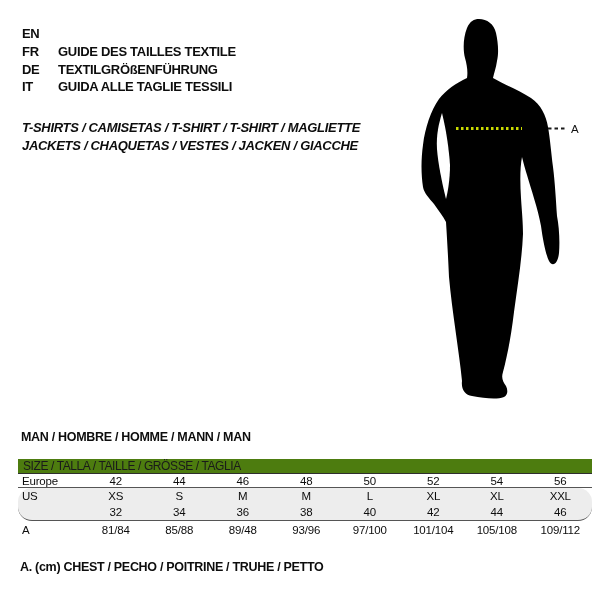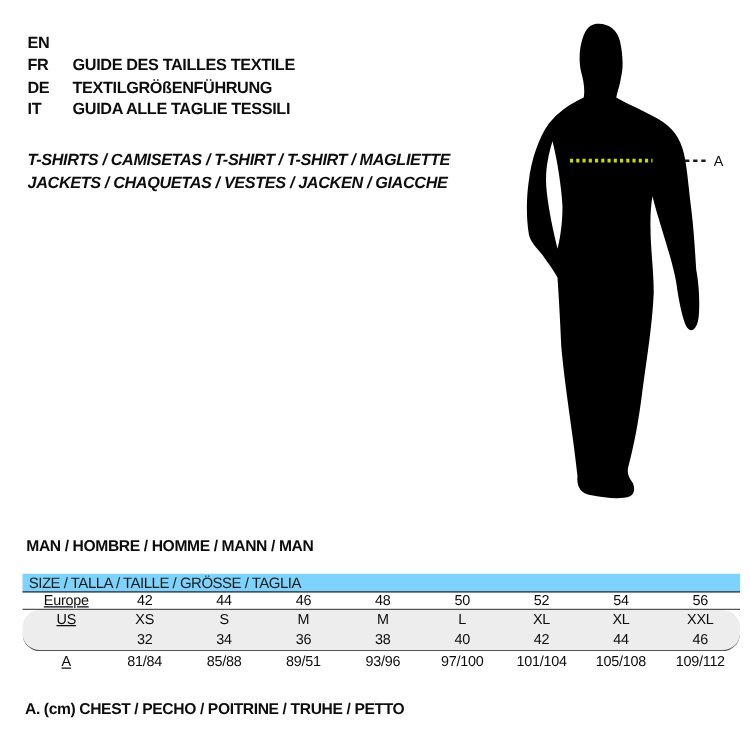--- a/index.html
+++ b/index.html
@@ -18,21 +18,21 @@
   .figure-area{position:absolute;left:390px;top:0;width:210px;height:400px;}
   .figure-area svg{display:block;}
   .measure-label{font-size:11.5px;fill:#111;font-family:"Liberation Sans","DejaVu Sans",sans-serif;}
   
   .section-title{position:absolute;left:21px;top:419px;font-size:12.5px;font-weight:bold;letter-spacing:-0.3px;white-space:nowrap;}
   
   .size-table{position:absolute;left:18px;top:448px;width:574px;font-size:11.5px;letter-spacing:-0.2px;}
   .header-bar{height:14px;border-bottom:1px solid #2e2e2e;display:flex;align-items:center;padding-left:5px;font-size:12px;letter-spacing:-0.4px;color:#1a1a1a;white-space:nowrap;}
   .t-row{display:grid;grid-template-columns:66px repeat(8,1fr);align-items:center;}
   .t-row .cell{text-align:center;}
-  .t-row .label{text-align:center;padding-left:4px;text-decoration:underline;}
+  .t-row .label{text-align:left;padding-left:4px;}
   .r-europe{height:13px;border-bottom:1px solid #555;}
   .r-us{height:16px;}
   .r-num{height:16px;}
   .alt-block{border-bottom:1px solid #555;}
   .r-a{height:18px;}
   
   .footnote{position:absolute;left:20px;top:549px;font-size:12.5px;font-weight:bold;letter-spacing:-0.3px;white-space:nowrap;text-align:center;}
 </style>
 </head>
 <body>
@@ -102,21 +102,21 @@
                C 46,124 49,112 52,102 Z"></path>
       <line x1="66" y1="117.5" x2="132" y2="117.5" stroke-width="3" stroke-dasharray="2.5 2.5" stroke="#c9dc00"></line>
       <line x1="158" y1="117.5" x2="176" y2="117.5" stroke-width="2" stroke-dasharray="3.5 3" stroke="#1a1a1a"></line>
       <text class="measure-label" x="181" y="122">A</text>
     </svg>
   </div>
 
   <div class="section-title">MAN / HOMBRE / HOMME / MANN / MAN</div>
 
   <div class="size-table">
-    <div class="header-bar" style="background: #7dd3fc;">SIZE / TALLA / TAILLE / GRÖSSE / TAGLIA</div>
+    <div class="header-bar" style="background: #4d7c0f;">SIZE / TALLA / TAILLE / GRÖSSE / TAGLIA</div>
 
     <div class="t-row r-europe">
       <div class="cell label">Europe</div>
       <div class="cell">42</div>
       <div class="cell">44</div>
       <div class="cell">46</div>
       <div class="cell">48</div>
       <div class="cell">50</div>
       <div class="cell">52</div>
       <div class="cell">54</div>
@@ -145,21 +145,21 @@
         <div class="cell">42</div>
         <div class="cell">44</div>
         <div class="cell">46</div>
       </div>
     </div>
 
     <div class="t-row r-a">
       <div class="cell label">A</div>
       <div class="cell">81/84</div>
       <div class="cell">85/88</div>
-      <div class="cell">89/51</div>
+      <div class="cell">89/48</div>
       <div class="cell">93/96</div>
       <div class="cell">97/100</div>
       <div class="cell">101/104</div>
       <div class="cell">105/108</div>
       <div class="cell">109/112</div>
     </div>
   </div>
 
   <div class="footnote">A. (cm) CHEST / PECHO / POITRINE / TRUHE / PETTO</div>
 

